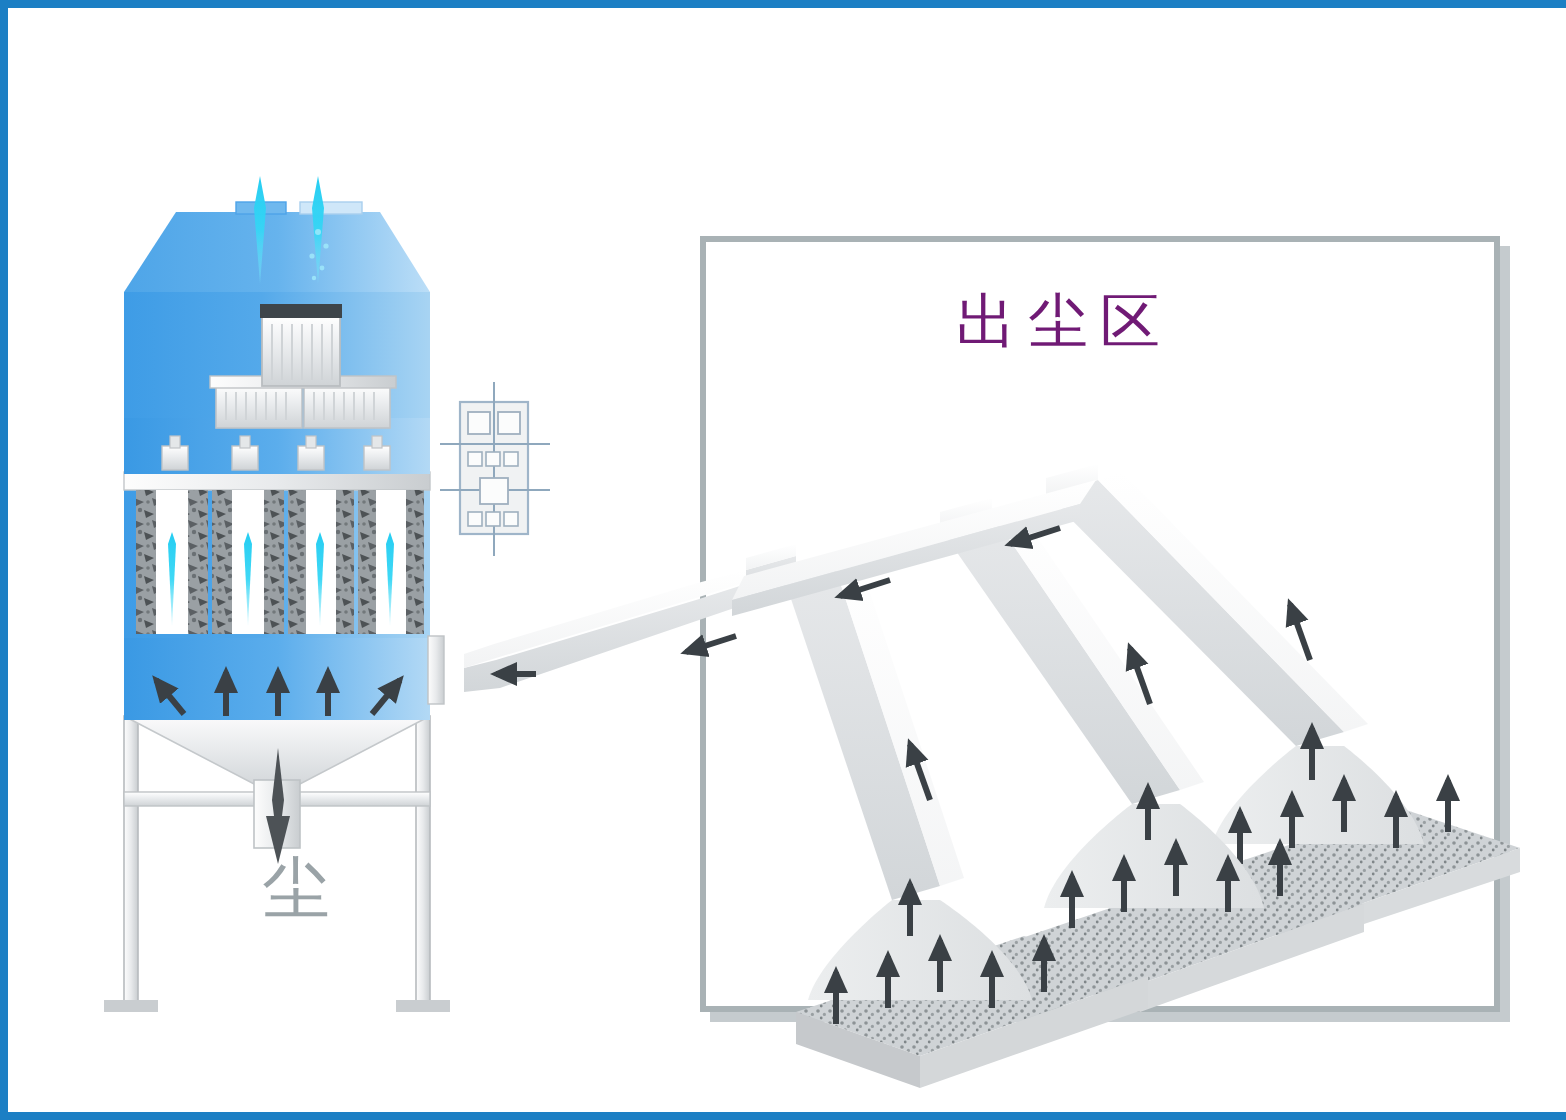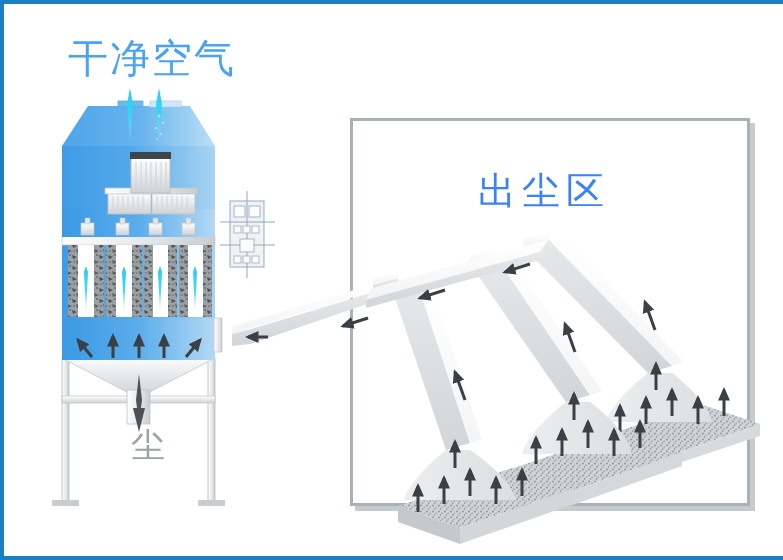--- a/index.html
+++ b/index.html
@@ -49,23 +49,23 @@
   }
   #dust-label {
     left: 131px;
     top: 428px;
     font-size: 34px;
     color: #9aa3a7;
     letter-spacing: 1px;
   }
   #zone-label {
     left: 478px;
-    top: 172px;
-    font-size: 38px;
-    color: #3b82f6;
+    top: 147px;
+    font-size: 30px;
+    color: #701a75;
     letter-spacing: 6px;
   }
 
   
   #dust-zone-panel {
     position: absolute;
     left: 350px;
     top: 118px;
     width: 400px;
     height: 388px;
@@ -404,17 +404,16 @@
         <rect x="243" y="226" width="7" height="7" fill="#fbfcfc" stroke="#9fb0bf" stroke-width="0.8"></rect>
         <rect x="252" y="226" width="7" height="7" fill="#fbfcfc" stroke="#9fb0bf" stroke-width="0.8"></rect>
         <rect x="240" y="239" width="14" height="13" fill="#fbfcfc" stroke="#9fb0bf" stroke-width="0.9"></rect>
         <rect x="234" y="256" width="7" height="7" fill="#fbfcfc" stroke="#9fb0bf" stroke-width="0.8"></rect>
         <rect x="243" y="256" width="7" height="7" fill="#fbfcfc" stroke="#9fb0bf" stroke-width="0.8"></rect>
         <rect x="252" y="256" width="7" height="7" fill="#fbfcfc" stroke="#9fb0bf" stroke-width="0.8"></rect>
       </g>
     </g>
   </svg>
 
-  <div class="label" id="clean-air-label">干净空气</div>
 
   <div class="label" id="dust-label">尘</div>
 
 </div>
 
 </body></html>

